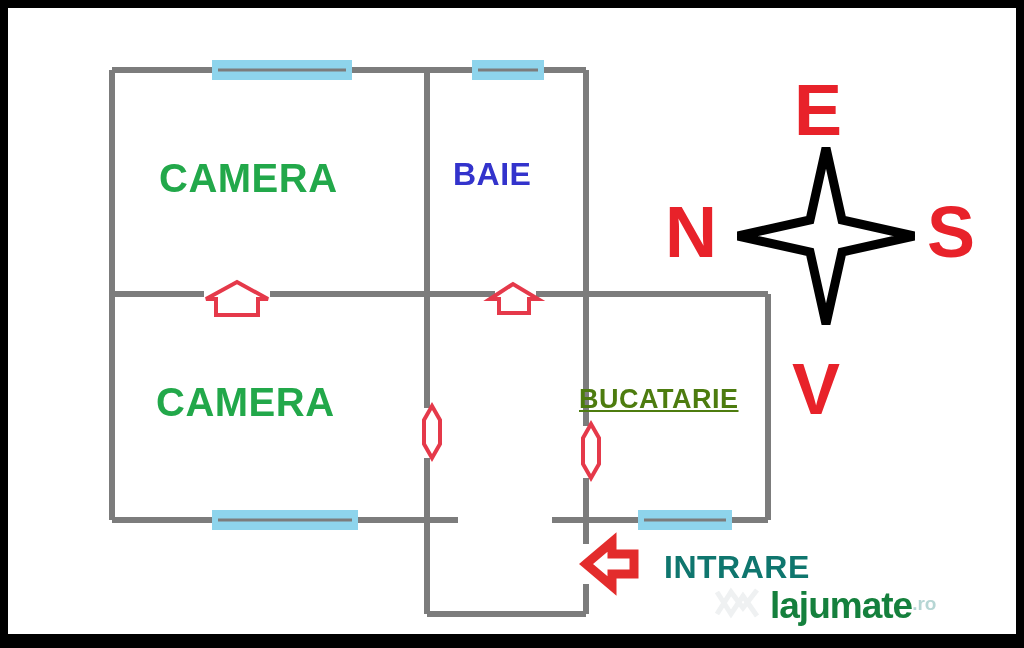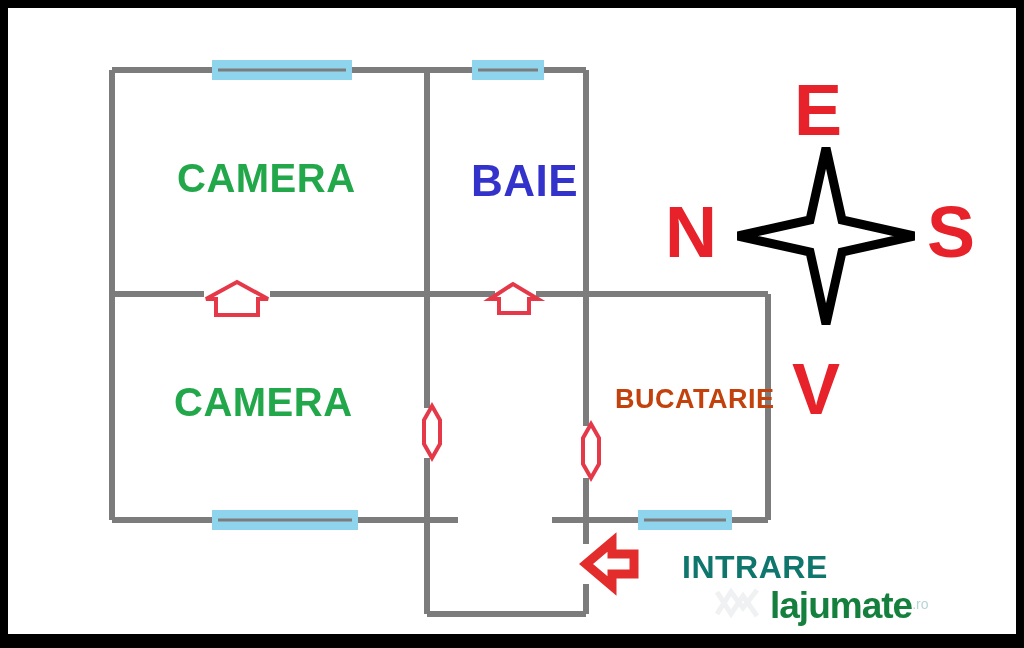--- a/index.html
+++ b/index.html
@@ -35,45 +35,45 @@
     top: 0;
     width: 1008px;
     height: 626px;
   }
   .room-label {
     position: absolute;
     font-weight: bold;
     white-space: nowrap;
     letter-spacing: 0.5px;
     user-select: none;
-    margin-left: 18px;
   }
   #label-camera-1 {
     left: 151px;
     top: 148px;
     font-size: 40px;
     color: #22a84a;
   }
   #label-camera-2 {
     left: 148px;
     top: 372px;
     font-size: 40px;
     color: #22a84a;
   }
   #label-baie {
     left: 445px;
     top: 148px;
-    font-size: 44px;
+    font-size: 32px;
     color: #3333cc;
   }
   #label-bucatarie {
-    left: 589px;
+    left: 571px;
     top: 376px;
     font-size: 27px;
-    color: #c2410c;
+    color: #4d7c0f;
+    text-decoration: underline;
   }
   #label-hol {
     left: 448px;
     top: 405px;
     font-size: 33px;
     color: #e53131;
   }
   #label-intrare {
     left: 656px;
     top: 541px;
@@ -101,22 +101,22 @@
   #watermark-text {
     font-size: 37px;
     font-weight: bold;
     color: #15803d;
     letter-spacing: -1px;
     line-height: 1;
     display: inline-block;
     vertical-align: middle;
   }
   #watermark-suffix {
-    font-size: 14px;
-    font-weight: normal;
+    font-size: 19px;
+    font-weight: bold;
     color: #b6d6d4;
     letter-spacing: 0px;
     display: inline-block;
     vertical-align: middle;
     padding-bottom: 2px;
   }
   #watermark-mark {
     display: inline-block;
     vertical-align: middle;
     margin-right: 5px;

